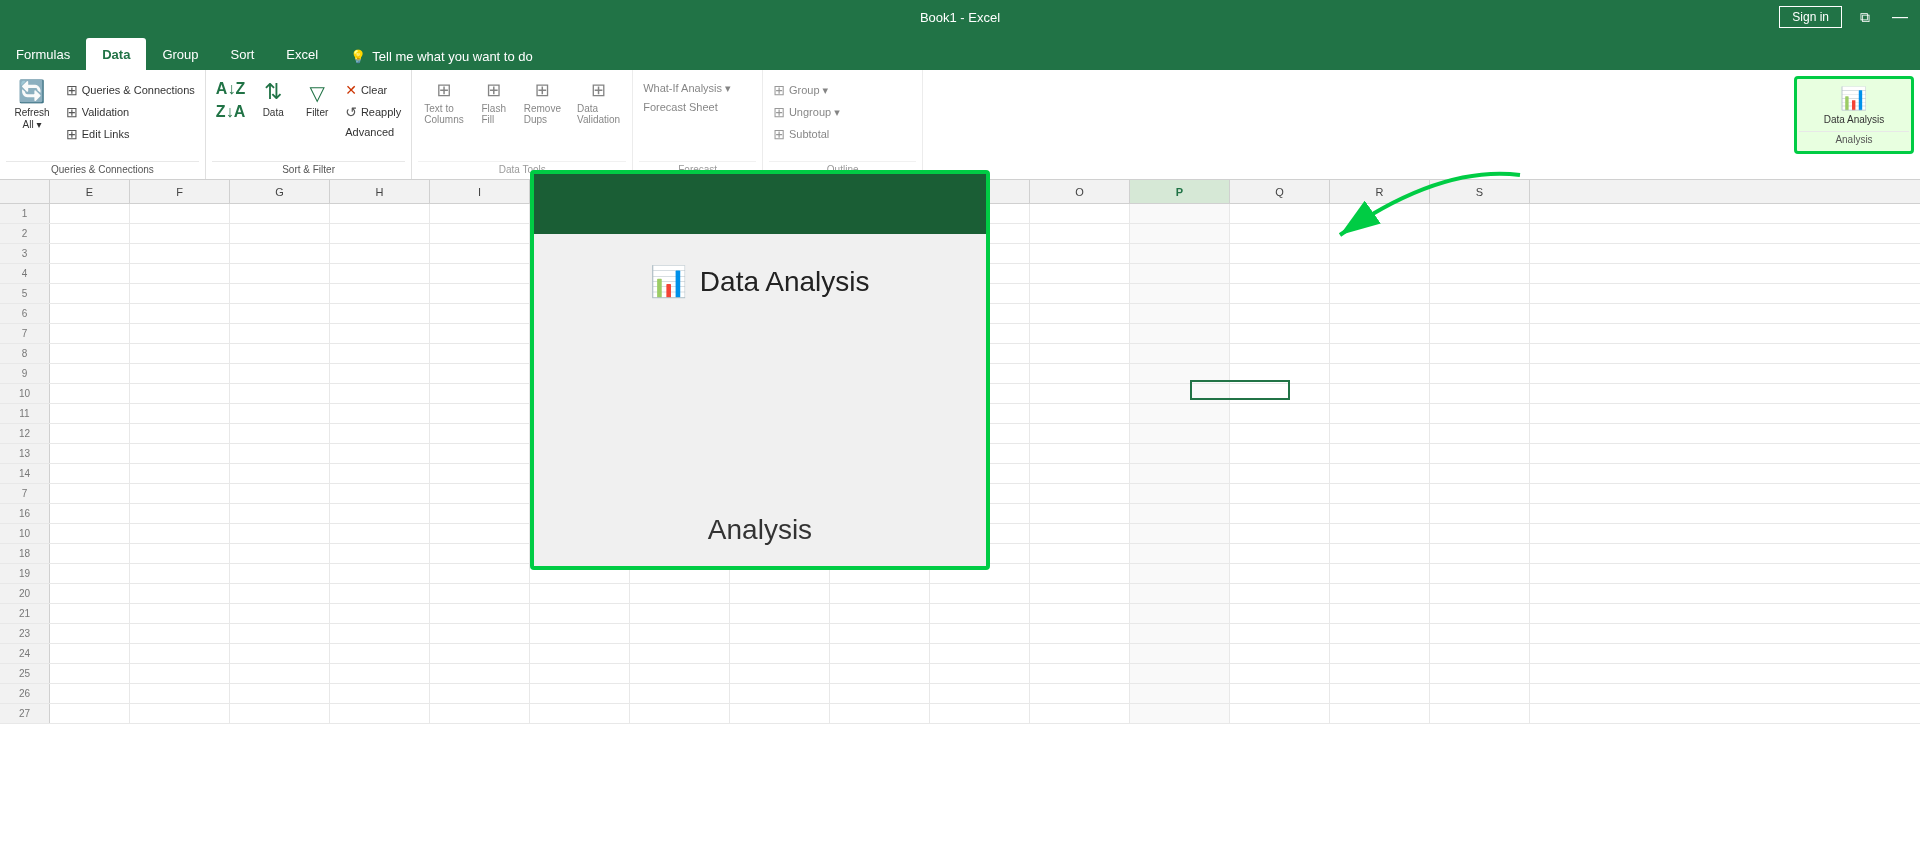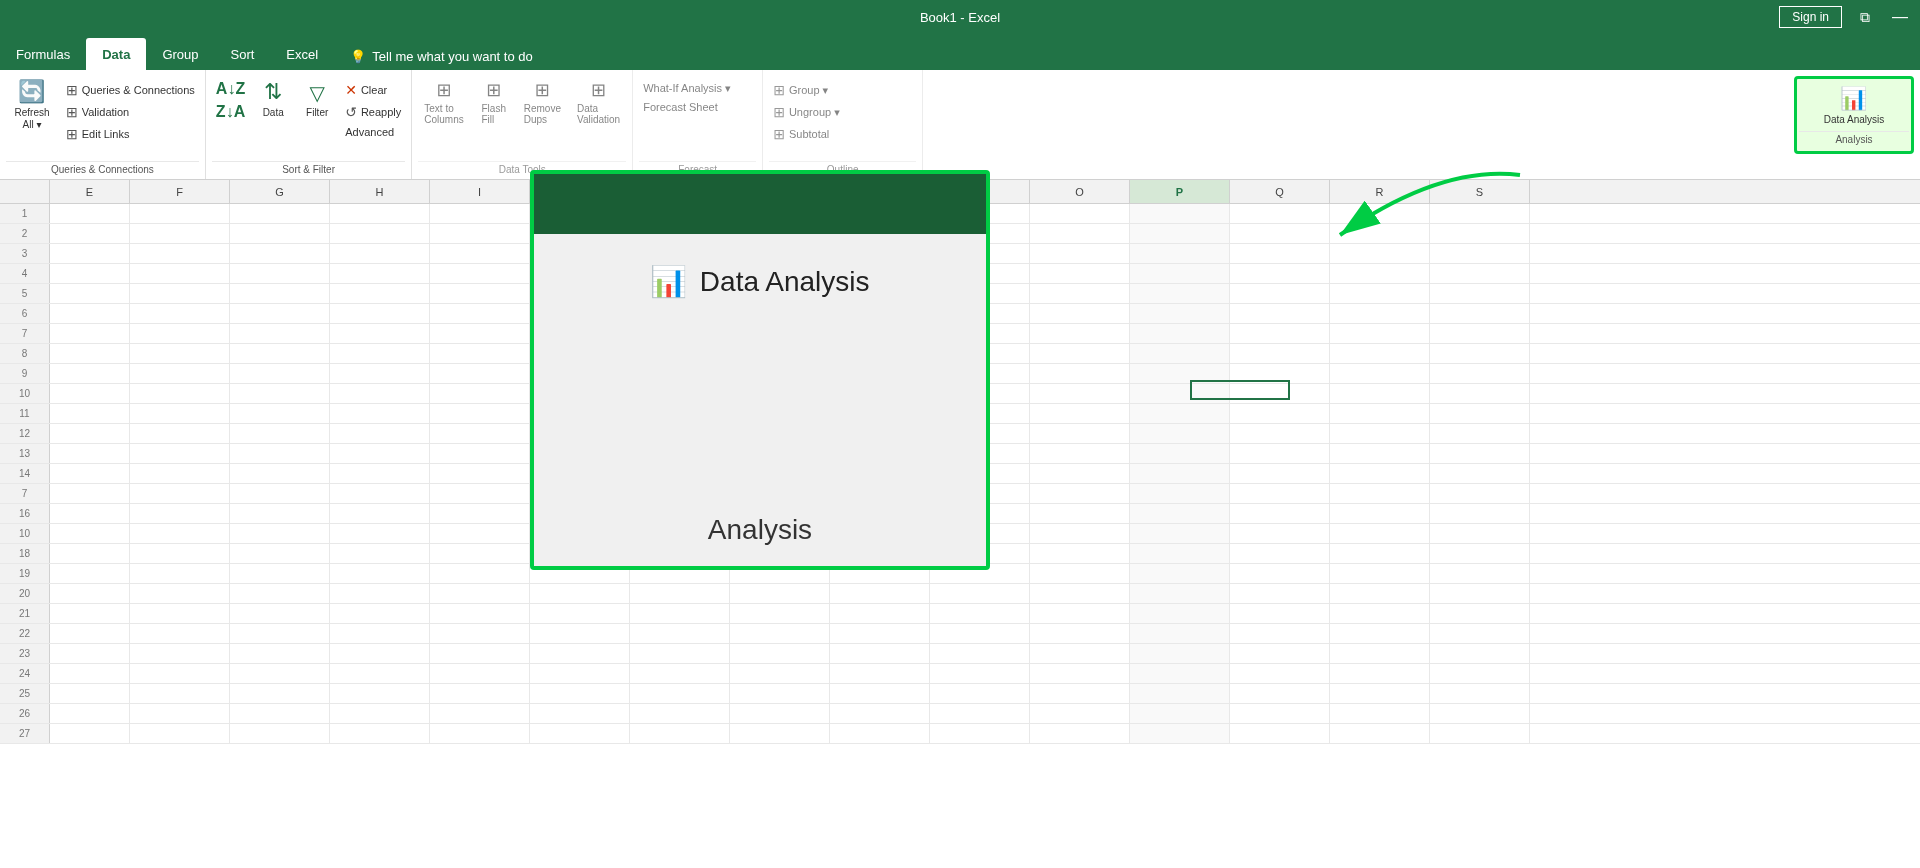--- a/index.html
+++ b/index.html
@@ -851,38 +851,20 @@
         <div class="cell" style="width: 100px; min-width: 100px;"></div>
         <div class="cell" style="width: 100px; min-width: 100px;"></div>
         <div class="cell" style="width: 100px; min-width: 100px;"></div>
         <div class="cell" style="width: 100px; min-width: 100px;"></div>
         <div class="cell col-p" style="width: 100px; min-width: 100px;"></div>
         <div class="cell" style="width: 100px; min-width: 100px;"></div>
         <div class="cell" style="width: 100px; min-width: 100px;"></div>
         <div class="cell" style="width: 100px; min-width: 100px;"></div>
       </div>
       <div class="grid-row">
-        <div class="row-num">22</div>
-        <div class="cell" style="width: 80px; min-width: 80px;"></div>
-        <div class="cell" style="width: 100px; min-width: 100px;"></div>
-        <div class="cell" style="width: 100px; min-width: 100px;"></div>
-        <div class="cell" style="width: 100px; min-width: 100px;"></div>
-        <div class="cell" style="width: 100px; min-width: 100px;"></div>
-        <div class="cell" style="width: 100px; min-width: 100px;"></div>
-        <div class="cell" style="width: 100px; min-width: 100px;"></div>
-        <div class="cell" style="width: 100px; min-width: 100px;"></div>
-        <div class="cell" style="width: 100px; min-width: 100px;"></div>
-        <div class="cell" style="width: 100px; min-width: 100px;"></div>
-        <div class="cell" style="width: 100px; min-width: 100px;"></div>
-        <div class="cell col-p" style="width: 100px; min-width: 100px;"></div>
-        <div class="cell" style="width: 100px; min-width: 100px;"></div>
-        <div class="cell" style="width: 100px; min-width: 100px;"></div>
-        <div class="cell" style="width: 100px; min-width: 100px;"></div>
-      </div>
-      <div class="grid-row">
         <div class="row-num">23</div>
         <div class="cell" style="width: 80px; min-width: 80px;"></div>
         <div class="cell" style="width: 100px; min-width: 100px;"></div>
         <div class="cell" style="width: 100px; min-width: 100px;"></div>
         <div class="cell" style="width: 100px; min-width: 100px;"></div>
         <div class="cell" style="width: 100px; min-width: 100px;"></div>
         <div class="cell" style="width: 100px; min-width: 100px;"></div>
         <div class="cell" style="width: 100px; min-width: 100px;"></div>
         <div class="cell" style="width: 100px; min-width: 100px;"></div>
         <div class="cell" style="width: 100px; min-width: 100px;"></div>

